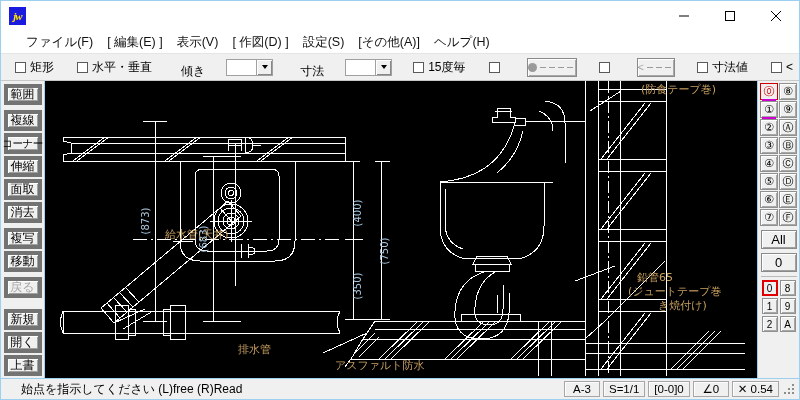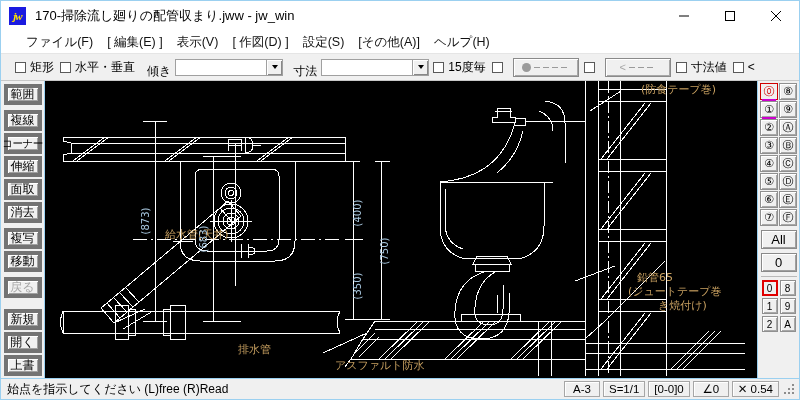--- a/index.html
+++ b/index.html
@@ -52,20 +52,21 @@
   .menu-item{
     font-size:12.5px;color:#111;padding:2px 7px;white-space:nowrap;
     font-family:"Liberation Sans","DejaVu Sans",sans-serif;
   }
   
   .optbar{
     height:27px;min-height:27px;background:#f0f0f0;
     display:flex;align-items:center;padding-left:14px;
     border-bottom:1px solid #c8c8c8;
     box-sizing:border-box;
+    gap:17px;
   }
   .chk{
     display:flex;align-items:center;margin-right:6px;white-space:nowrap;
   }
   .chkbox{
     width:11px;height:11px;border:1px solid #5a5a5a;background:#ffffff;
     box-sizing:border-box;margin-right:4px;display:inline-block;
   }
   .chklabel{font-size:12px;color:#000;}
   .fld-label{font-size:12px;color:#000;margin:8px 4px 0 6px;white-space:nowrap;}
@@ -150,41 +151,40 @@
     display:flex;align-items:center;justify-content:center;
     font-size:10px;color:#000;box-sizing:border-box;
   }
   .gbtn.sel{border:2px solid #e00000;color:#000;box-shadow:none;}
   
   .statusbar{
     height:21px;min-height:21px;background:#f0f0f0;
     border-top:1px solid #9bd0f0;
     display:flex;align-items:center;box-sizing:border-box;
   }
-  .status-msg{flex:1;padding-left:6px;font-size:12px;color:#000;white-space:nowrap;}
+  .status-msg{flex:1;padding-left:20px;font-size:12px;color:#000;white-space:nowrap;}
   .sfield{
     height:16px;min-width:36px;margin-right:3px;padding:0 5px;
     background:#f0f0f0;border:1px solid #a6a6a6;
     box-shadow:inset 1px 1px 0 #ffffff;
     display:flex;align-items:center;justify-content:center;
     font-size:11.5px;color:#000;box-sizing:border-box;white-space:nowrap;
   }
   .grip{width:14px;height:14px;margin-right:3px;position:relative;}
   .grip i{position:absolute;background:#8d8d8d;width:2px;height:2px;}
 </style>
 </head>
 <body>
 
 <div id="app">
 
   <div class="titlebar">
     <div class="app-icon">
         <span>jw</span>
       </div>
-    <div class="title-text">170-掃除流し廻りの配管収まり.jww - jw_win</div>
     <div class="winbtns">
       <div class="winbtn">
         <svg width="12" height="12" viewBox="0 0 12 12">
             <line x1="1" y1="6" x2="11" y2="6" stroke="#000" stroke-width="1"></line>
           </svg>
       </div>
       <div class="winbtn">
         <svg width="12" height="12" viewBox="0 0 12 12">
             <rect x="1.5" y="1.5" width="9" height="9" fill="none" stroke="#000" stroke-width="1"></rect>
           </svg>

